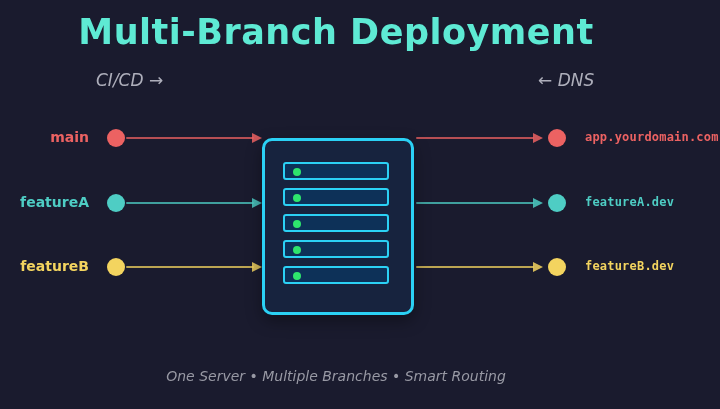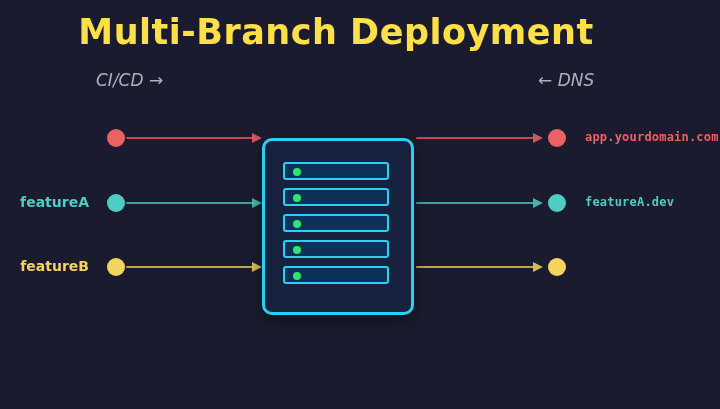--- a/index.html
+++ b/index.html
@@ -90,27 +90,28 @@
     top: 368px;
     font-size: 14px;
     font-style: italic;
   }
 </style>
 </head>
 <body>
 
 <div id="stage" style="background: rgb(26, 27, 46);">
 
-  <div id="title" class="abs center-block" style="color: #fde047;">Multi-Branch Deployment</div>
+  <div id="title" class="abs center-block" style="color: #5eead4;">Multi-Branch Deployment</div>
 
 
   <div class="abs side-note" style="left: 96px; color: rgb(174, 175, 187);">CI/CD →</div>
 
   <div class="abs side-note" style="left: 538px; color: rgb(174, 175, 187);">← DNS</div>
 
+  <div class="abs branch-label" style="top: 129px; color: rgb(236, 98, 98);">main</div>
   <div class="abs dot" style="left: 107px; top: 129px; background: rgb(236, 98, 98);"></div>
   <div class="abs line" style="left: 126px; top: 137px; width: 128px; background: rgb(236, 98, 98);"></div>
   <div class="abs arrow-head" style="left: 252px; top: 133px; border-left-color: rgb(236, 98, 98);"></div>
   <div class="abs line" style="left: 416px; top: 137px; width: 118px; background: rgb(236, 98, 98);"></div>
   <div class="abs arrow-head" style="left: 533px; top: 133px; border-left-color: rgb(236, 98, 98);"></div>
   <div class="abs dot" style="left: 548px; top: 129px; background: rgb(236, 98, 98);"></div>
   <div class="abs domain-label" style="left: 585px; top: 130px; color: rgb(236, 98, 98);">app.yourdomain.com</div>
 
   <div class="abs branch-label" style="top: 194px; color: rgb(78, 205, 196);">featureA</div>
   <div class="abs dot" style="left: 107px; top: 194px; background: rgb(78, 205, 196);"></div>
@@ -121,20 +122,21 @@
   <div class="abs dot" style="left: 548px; top: 194px; background: rgb(78, 205, 196);"></div>
   <div class="abs domain-label" style="left: 585px; top: 195px; color: rgb(78, 205, 196);">featureA.dev</div>
 
   <div class="abs branch-label" style="top: 258px; color: rgb(243, 212, 95);">featureB</div>
   <div class="abs dot" style="left: 107px; top: 258px; background: rgb(243, 212, 95);"></div>
   <div class="abs line" style="left: 126px; top: 266px; width: 128px; background: rgb(243, 212, 95);"></div>
   <div class="abs arrow-head" style="left: 252px; top: 262px; border-left-color: rgb(243, 212, 95);"></div>
   <div class="abs line" style="left: 416px; top: 266px; width: 118px; background: rgb(243, 212, 95);"></div>
   <div class="abs arrow-head" style="left: 533px; top: 262px; border-left-color: rgb(243, 212, 95);"></div>
   <div class="abs dot" style="left: 548px; top: 258px; background: rgb(243, 212, 95);"></div>
+  <div class="abs domain-label" style="left: 585px; top: 259px; color: rgb(243, 212, 95);">featureB.dev</div>
 
   <div id="server-box" class="abs" style="border-color: rgb(43, 209, 245); background: rgb(23, 35, 62);">
     <div id="server-rack">
         <div class="rack-unit" style="top: 21px; border-color: rgb(43, 209, 245); background: rgb(13, 49, 88);">
           <div class="led" style="background: rgb(46, 229, 109);"></div>
         </div>
         <div class="rack-unit" style="top: 47px; border-color: rgb(43, 209, 245); background: rgb(13, 49, 88);">
           <div class="led" style="background: rgb(46, 229, 109);"></div>
         </div>
         <div class="rack-unit" style="top: 73px; border-color: rgb(43, 209, 245); background: rgb(13, 49, 88);">
@@ -143,13 +145,14 @@
         <div class="rack-unit" style="top: 99px; border-color: rgb(43, 209, 245); background: rgb(13, 49, 88);">
           <div class="led" style="background: rgb(46, 229, 109);"></div>
         </div>
         <div class="rack-unit" style="top: 125px; border-color: rgb(43, 209, 245); background: rgb(13, 49, 88);">
           <div class="led" style="background: rgb(46, 229, 109);"></div>
         </div>
       </div>
   </div>
 
 
+  <div id="footer" class="abs center-block" style="color: rgb(152, 153, 164);">One Server • Multiple Branches • Smart Routing</div>
 </div>
 
 </body></html>

